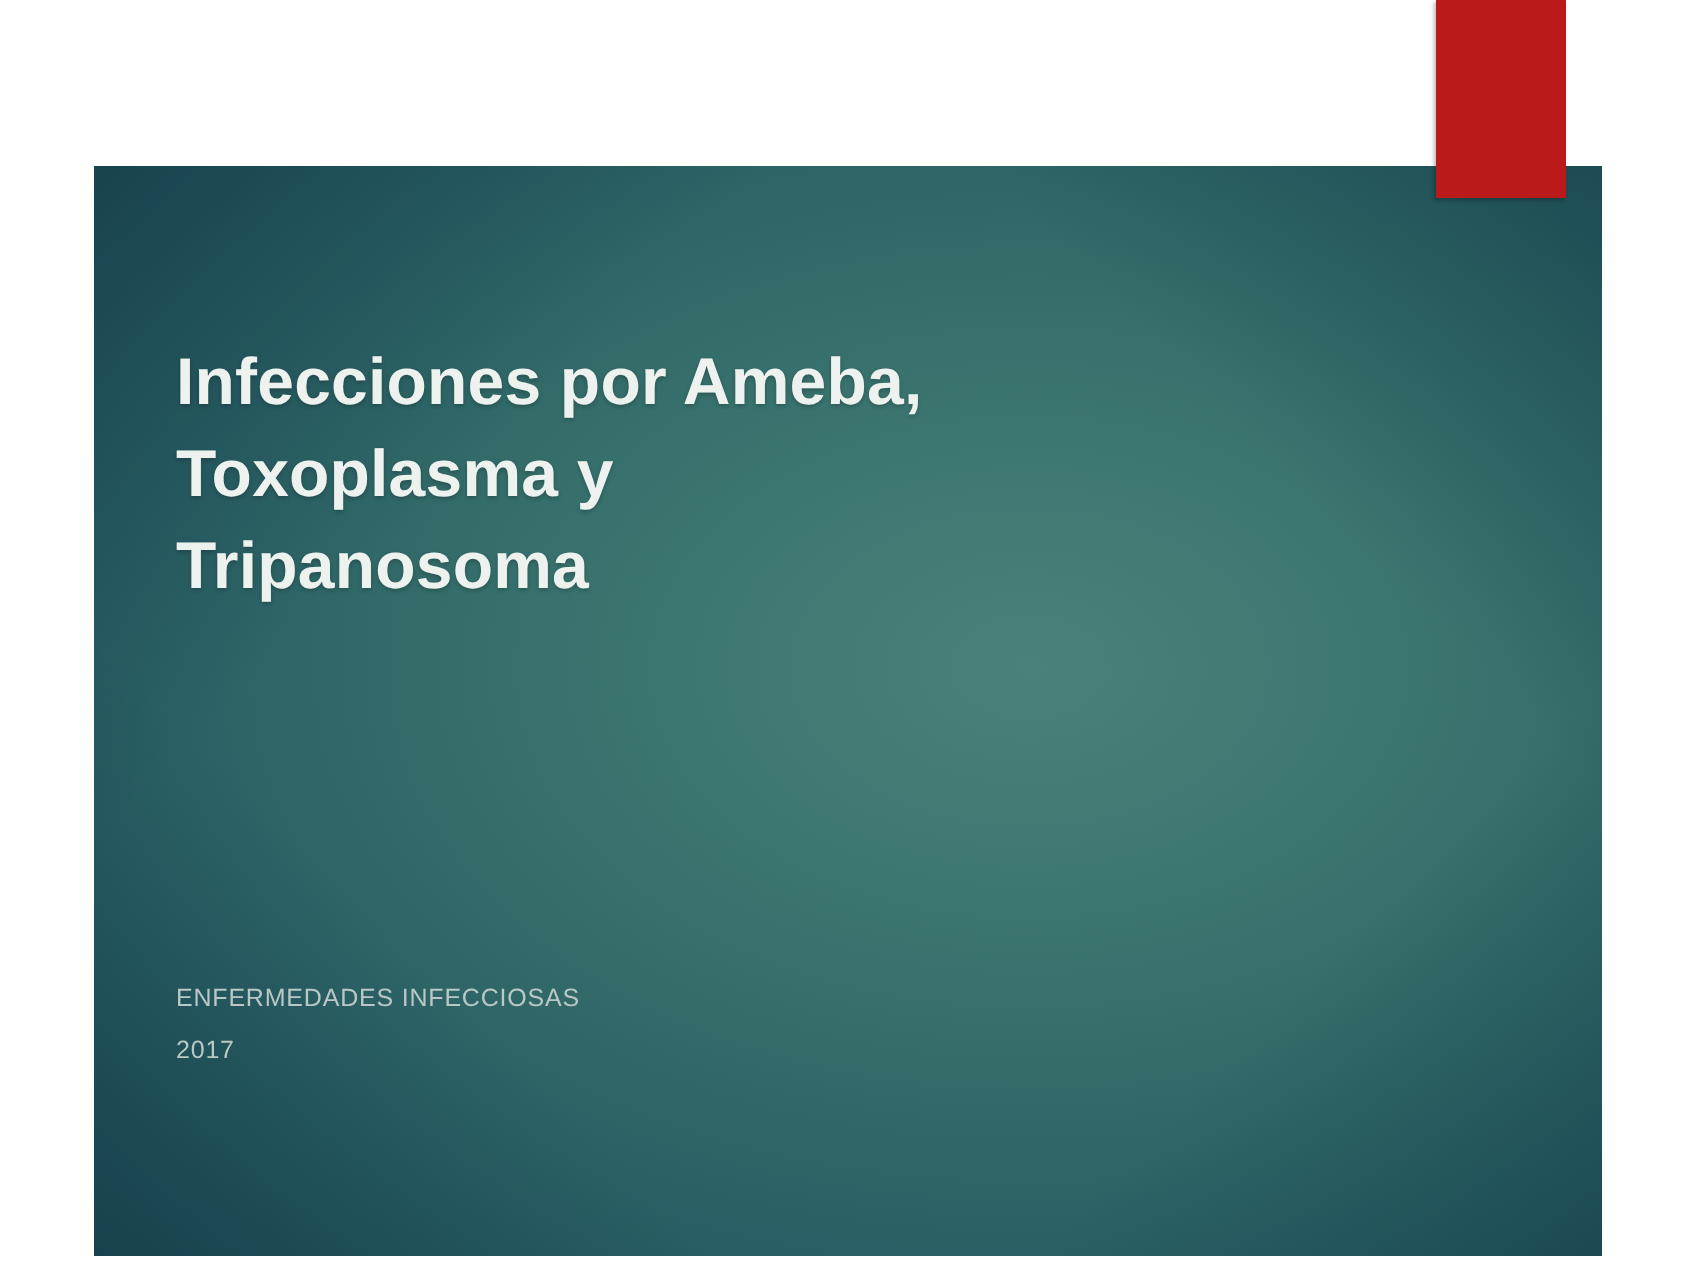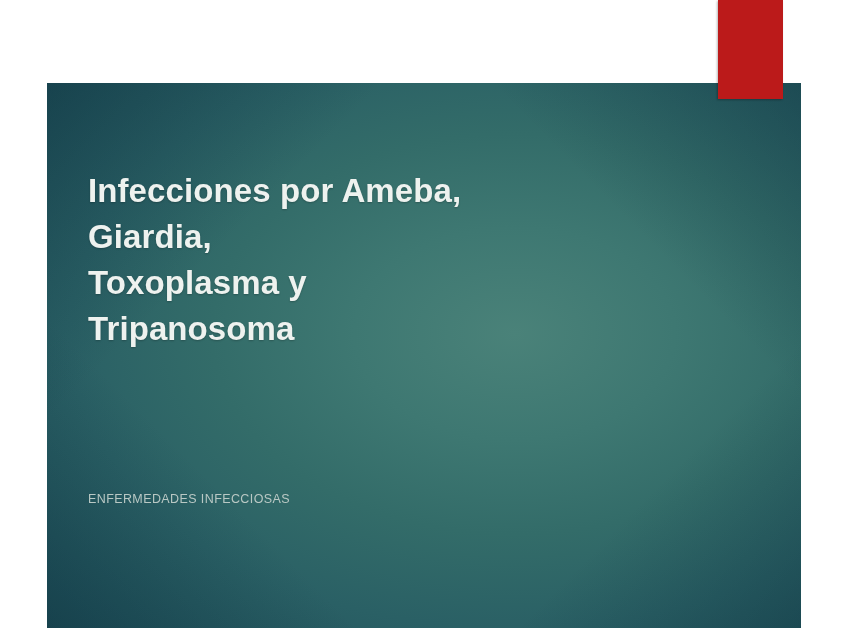--- a/index.html
+++ b/index.html
@@ -104,26 +104,26 @@
 </style>
 </head>
 <body>
 
 <div id="canvas">
 
   <div id="slide">
 
     <div id="title-block">
       <div class="title-line">Infecciones por Ameba,</div>
-      <div class="title-line">Giardia,</div>
       <div class="title-line">Toxoplasma y</div>
       <div class="title-line">Tripanosoma</div>
     </div>
 
     <div id="subtitle-block">
       <div class="subtitle-line">ENFERMEDADES INFECCIOSAS</div>
+      <div class="subtitle-line">2017</div>
     </div>
 
   </div>
 
   <div id="accent-bar"></div>
 
 </div>
 
 </body></html>

